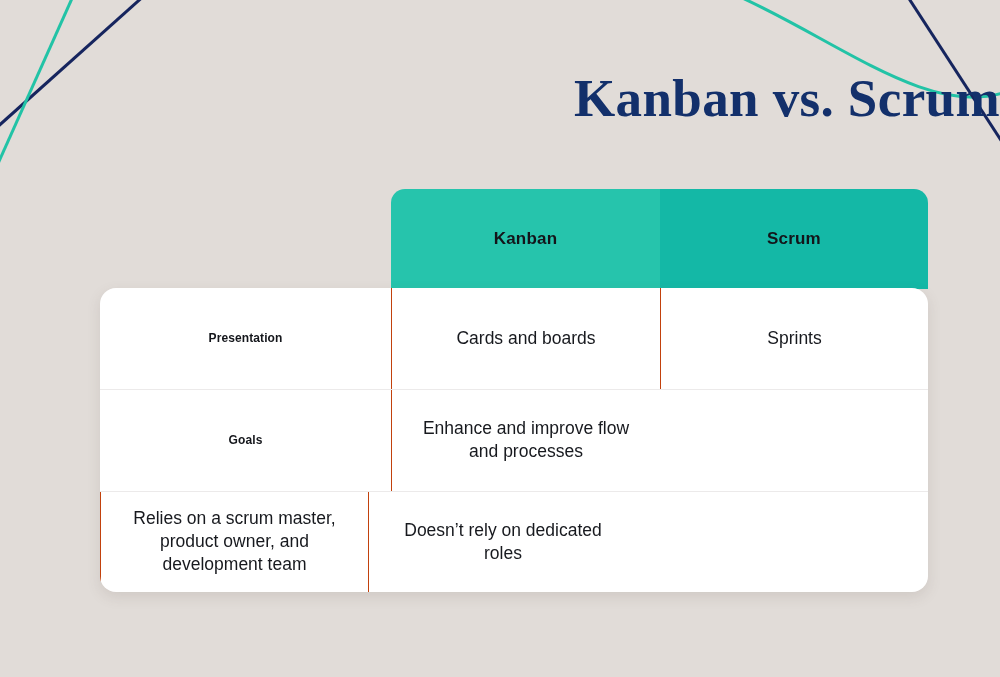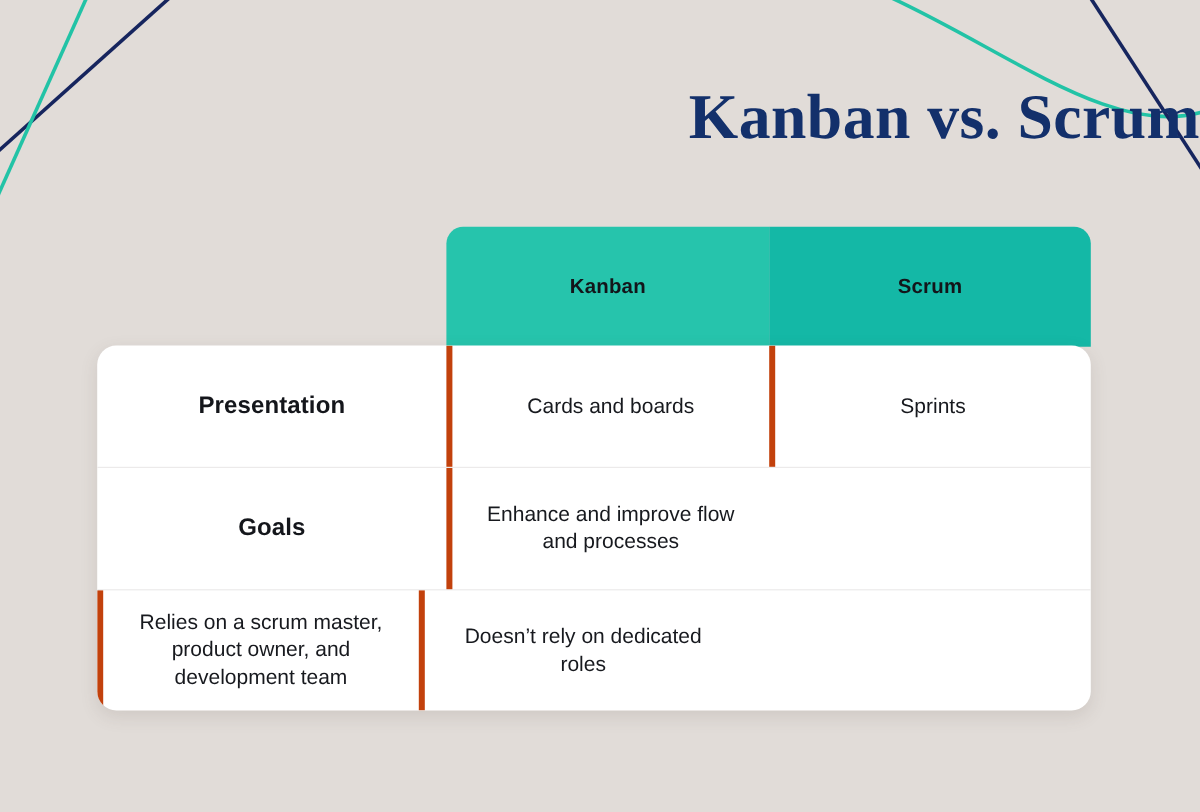--- a/index.html
+++ b/index.html
@@ -34,21 +34,21 @@
     font-family: "Liberation Serif", "DejaVu Serif", serif;
     font-weight: bold;
     font-size: 53px;
     letter-spacing: 0.4px;
     color: #13306b;
     z-index: 3;
   }
 
   .comparison-wrap {
     position: absolute;
-    left: 81px;
+    left: 100px;
     top: 189px;
     width: 828px;
     height: 404px;
     z-index: 2;
     padding-left: 20px;
   }
 
   
   .header-row {
     position: absolute;
@@ -104,32 +104,32 @@
     display: flex;
     align-items: center;
     justify-content: center;
     text-align: center;
     padding: 6px 14px;
     line-height: 1.32;
   }
 
   .cell-label {
     flex: 0 0 291px;
-    font-size: 20px;
+    font-size: 12px;
     font-weight: bold;
     color: #14161b;
     letter-spacing: 0.1px;
   }
 
   .cell-value {
     flex: 0 0 269px;
     font-size: 17.5px;
     font-weight: normal;
     color: #17191e;
-    border-left: 5px solid #c2410c;
+    border-left: 1px solid #c2410c;
   }
   .cell-value.scrum-cell { flex: 0 0 268px; }
 </style>
 </head>
 <body>
 
 <svg id="deco-lines" viewBox="0 0 1000 677" width="1000" height="677">
   <line x1="-6" y1="130" x2="146" y2="-6" stroke="#16255e" stroke-width="3"></line>
   <line x1="-4" y1="168" x2="74" y2="-6" stroke="#22c3a6" stroke-width="3"></line>
   <path d="M 738 -4 C 840 42, 930 118, 1006 92" fill="none" stroke="#22c3a6" stroke-width="3"></path>

